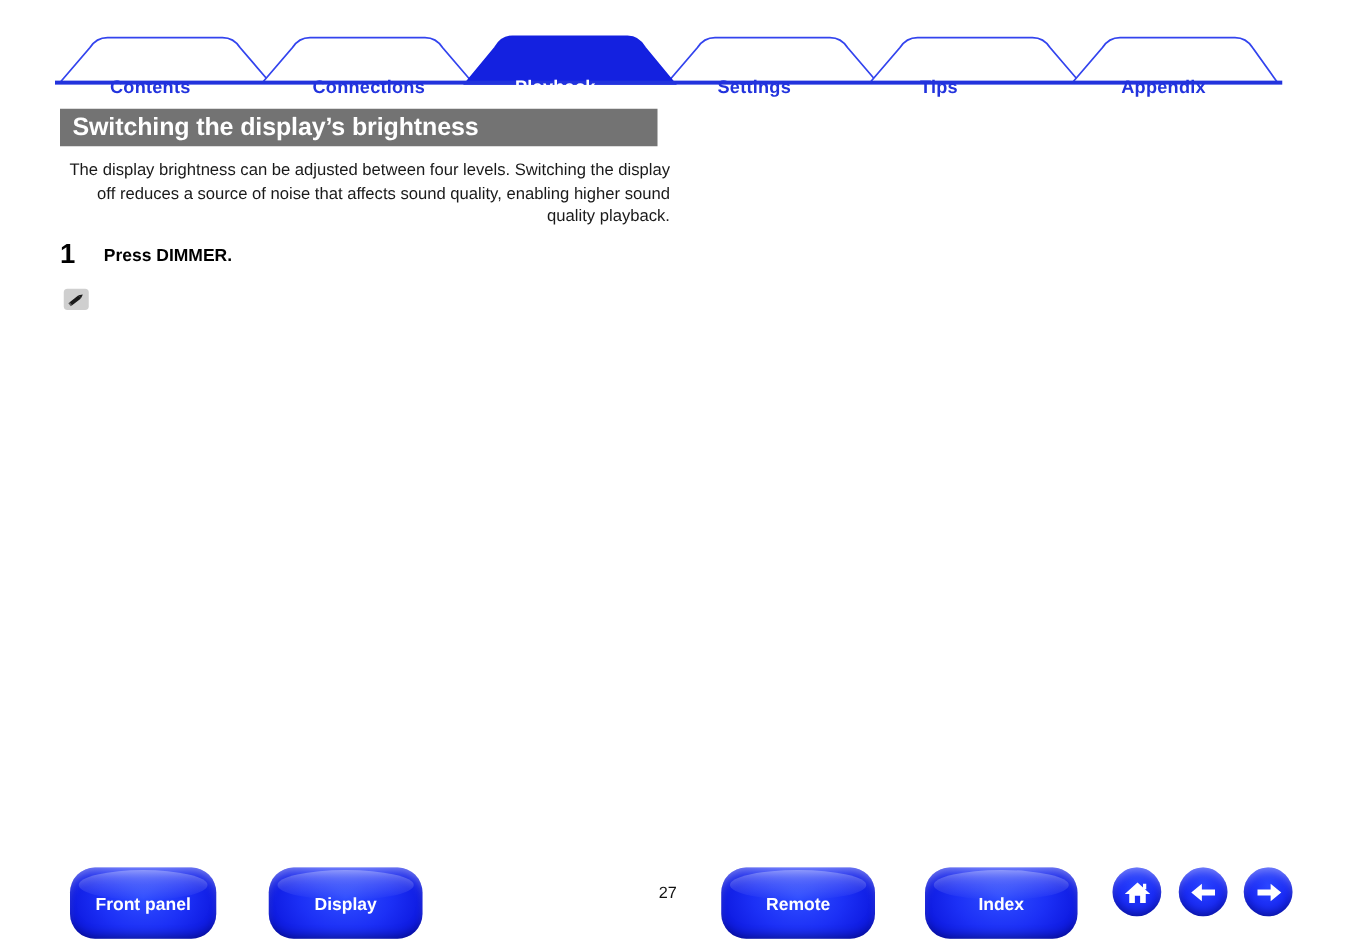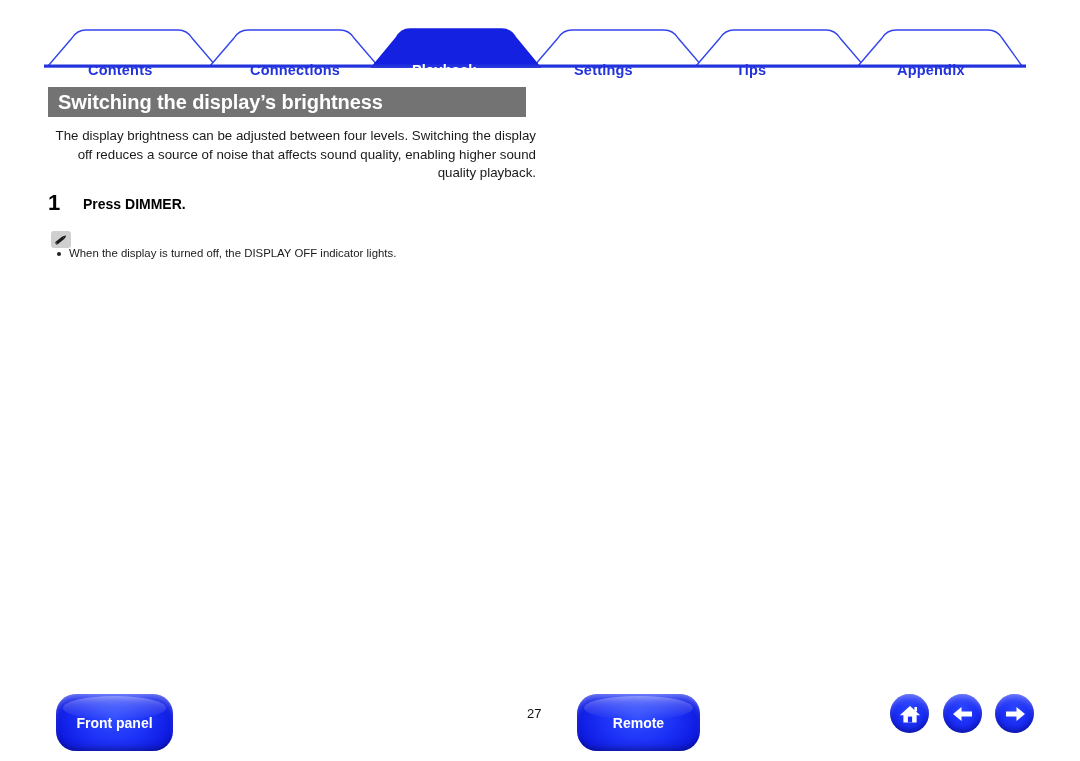--- a/index.html
+++ b/index.html
@@ -252,40 +252,42 @@
   <svg width="20" height="17" viewBox="0 0 20 17">
     <g transform="rotate(-38 10 8.5)">
       <rect x="4.2" y="7" width="9.2" height="3.2" rx="0.6" fill="#1a1a1a"></rect>
       <polygon points="13.4,7 16.6,8.6 13.4,10.2" fill="#1a1a1a"></polygon>
       <rect x="3.1" y="7" width="1.4" height="3.2" fill="#555555"></rect>
     </g>
   </svg>
 </div>
 
 <div id="bullets">
-  <div class="bullet-row">
-    <span class="bullet-dot"></span>
-    <span>When the display is turned off, the DISPLAY OFF indicator lights.</span>
-  </div>
 </div>
 
 <div id="footer">
 
   <div class="pill" style="left:56px; width:117px;">
       <span>Front panel</span>
     </div>
 
+  <div class="pill" style="left:215px; width:123px;">
+      <span>Display</span>
+    </div>
 
 
   <div id="page-number">27</div>
 
   <div class="pill" style="left:577px; width:123px;">
       <span>Remote</span>
     </div>
 
+  <div class="pill" style="left:740px; width:122px;">
+      <span>Index</span>
+    </div>
 
   <div class="circ" style="left:890px;">
     <svg width="24" height="22" viewBox="0 0 24 22">
       <polygon points="12,3 22.2,12.2 18.6,12.2 18.6,19.4 5.4,19.4 5.4,12.2 1.8,12.2" fill="#ffffff"></polygon>
       <rect x="16.4" y="4.0" width="2.6" height="4.4" fill="#ffffff"></rect>
       <rect x="9.9" y="13.6" width="4.2" height="5.8" fill="#1a2cf5"></rect>
     </svg>
   </div>
 
   <div class="circ" style="left:943px;">

